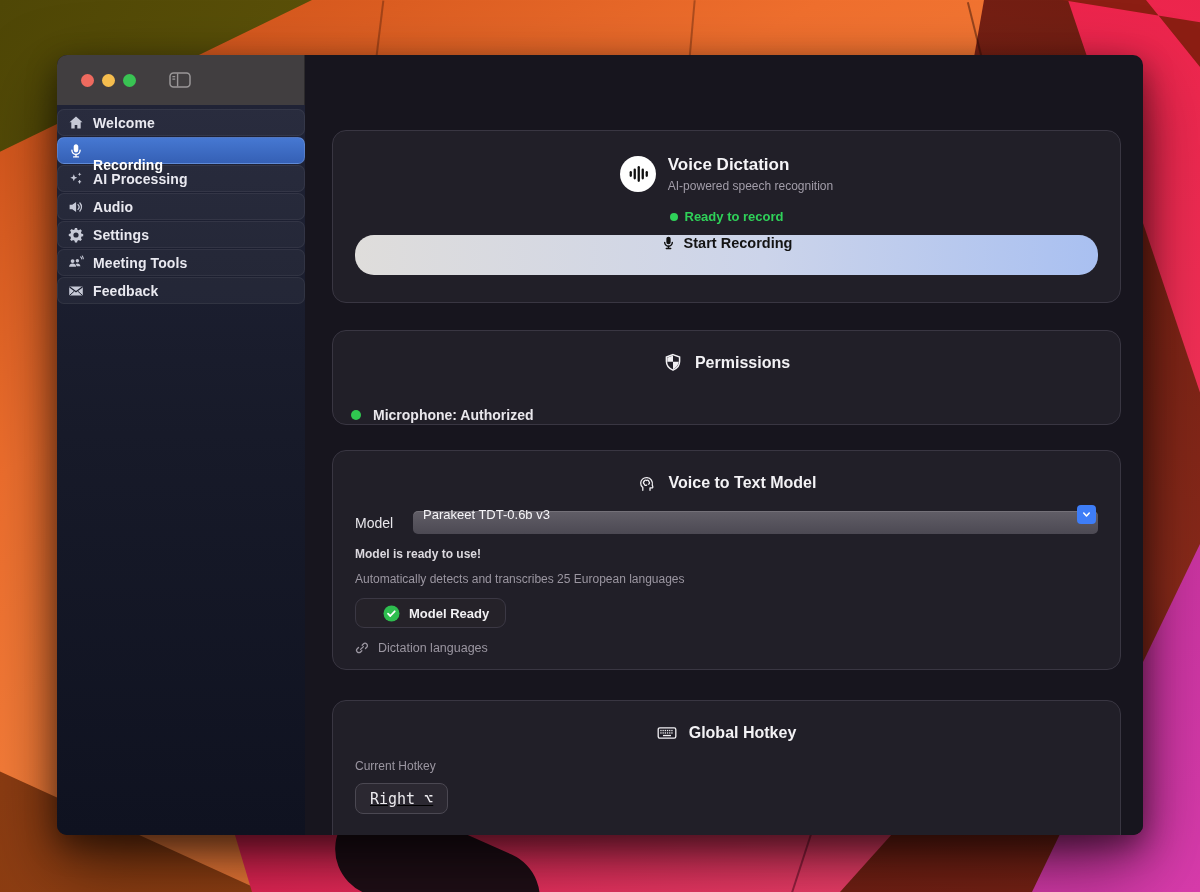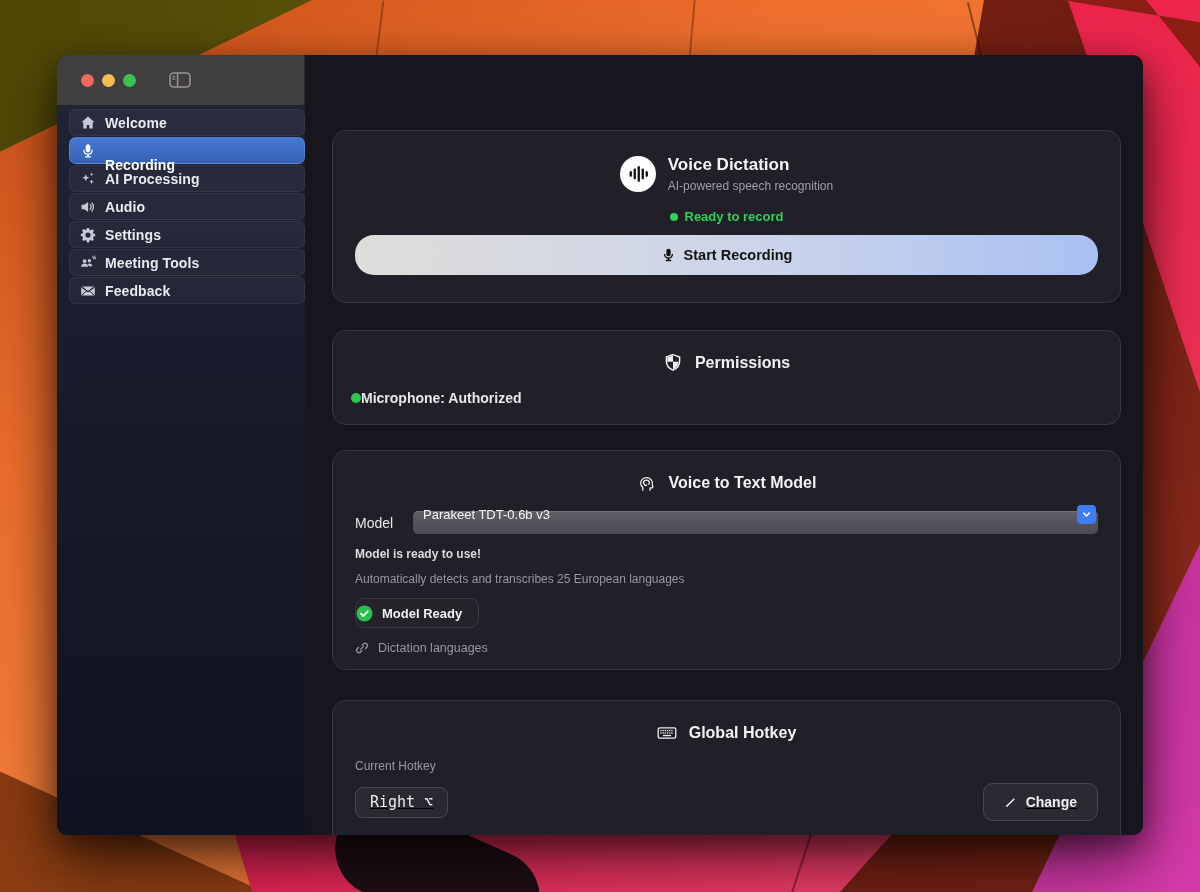--- a/index.html
+++ b/index.html
@@ -31,21 +31,21 @@
   .tb-right { flex:1; background:#3a3739; display:flex; align-items:center; padding-left:26px; }
   .tb-title { font-size:15px; font-weight:700; color:#ecebed; }
   .lights { display:flex; gap:8px; align-items:center; }
   .light { width:13px; height:13px; border-radius:50%; }
   .l-red { background:#ee6a5f; } .l-yellow { background:#f5bd4e; } .l-green { background:#39c353; }
   .tb-toggle { margin-left:33px; color:#9a9798; display:flex; }
 
   .win-body { display:flex; height:730px; }
 
   
-  .sidebar { width:248px; background:linear-gradient(180deg,#202336,#171a29 45%,#0f1220); padding-top:4px; flex-shrink:0;padding-left:12px; }
+  .sidebar { width:248px; background:linear-gradient(180deg,#202336,#171a29 45%,#0f1220); padding-top:4px; flex-shrink:0; }
   .side-item { display:flex; align-items:center; height:27px; margin-bottom:1px; border-radius:7px;
                background:rgba(255,255,255,.045); border:1px solid rgba(255,255,255,.06); cursor:default; }
   .side-item .ic { width:17px; height:17px; margin-left:10px; color:#c6c9d6; display:flex; align-items:center; }
   .side-item .lbl { margin-left:8px; font-size:14px; font-weight:600; color:#e9e9f0; letter-spacing:.1px; }
   .side-item.selected { background:linear-gradient(180deg,#4678d2,#3560b5); border-color:rgba(255,255,255,.14); }
   .side-item.selected .ic { color:#fff; }
   .side-item.selected .lbl { color:#fff; font-weight:700;margin-top:28px; }
 
   
   .main { flex:1; background:#17151e; padding:25px 22px 0 27px; overflow:hidden; }
@@ -55,39 +55,39 @@
 
   .card-dictation { height:173px; padding:24px 22px 0; margin-bottom:27px; }
   .vd-icon { width:36px; height:36px; flex-shrink:0; }
   .vd-title { font-size:17px; font-weight:700; color:#f5f4f7; }
   .vd-sub { font-size:12px; color:#a29da9; margin-top:4px; }
   .status-row { margin-top:16px; display:flex; justify-content:center; align-items:center; gap:7px; }
   .dot { width:8px; height:8px; border-radius:50%; background:#2fd159; }
   .status-text { font-size:13px; font-weight:600; color:#2fd159; }
   .record-btn { margin-top:11px; height:40px; width:100%; border:none; border-radius:19px; cursor:pointer;
                 background:linear-gradient(90deg,#dfdddb,#ccd4ea 55%,#a9c0f1);
-                display:flex; align-items:center; justify-content:center; gap:8px;
+                display:flex; align-items:flex-start; justify-content:center; gap:8px;
                 font-family:"Liberation Sans",sans-serif; font-size:14.5px; font-weight:700; color:#131313; }
 
   .card-permissions { height:95px; padding:22px 16px 0; margin-bottom:25px; }
-  .perm-row { margin-top:17px; display:flex; align-items:center; }
+  .perm-row { margin-top:34px; display:flex; align-items:center; gap:12px; }
   .perm-dot { width:10px; height:10px; border-radius:50%; background:#30c750; margin-left:2px; }
   .perm-text { font-size:14px; font-weight:600; color:#e9e7ec; }
 
   .card-model { height:220px; padding:22px 22px 0; margin-bottom:30px; }
   .model-row { margin-top:18px; display:flex; align-items:center; }
   .model-label { width:58px; font-size:14px; color:#e9e7ec; }
   .select { flex:1; height:23px; border-radius:5px; background:linear-gradient(180deg,#615e67,#4c4953);
             display:flex; align-items:center; padding:0 2px 16px 10px; cursor:default;
             box-shadow:inset 0 1px 0 rgba(255,255,255,.12); }
   .select-value { flex:1; font-size:13px; color:#f6f5f8; }
   .select-chev { width:19px; height:19px; border-radius:4px; background:#3e7df7; display:flex; align-items:center; justify-content:center; }
   .ready-msg { margin-top:13px; font-size:12px; font-weight:700; color:#dcd9df; }
   .model-desc { margin-top:11px; font-size:12px; color:#9b96a1; }
-  .badge { margin-top:12px; display:inline-flex; align-items:center; gap:9px; height:30px; padding:0 16px 0 0;
+  .badge { margin-top:12px; display:inline-flex; align-items:center; gap:9px; height:30px; padding:0 16px 0 27px;
            border:1px solid #3b3844; border-radius:9px; background:#252229; }
   .badge-text { font-size:13px; font-weight:700; color:#f1f0f3; }
   .link-row { margin-top:13px; display:flex; align-items:center; gap:9px; color:#9b96a1; cursor:pointer; }
   .link-text { font-size:12.5px; color:#9b96a1; }
 
   .card-hotkey { height:180px; padding:22px 22px 0; }
   .hk-label { margin-top:16px; font-size:12px; color:#9b96a1; }
   .hk-row { margin-top:10px; display:flex; justify-content:space-between; align-items:center;text-decoration:underline; }
   .key-chip { height:31px; padding:0 14px; display:inline-flex; align-items:center; border:1px solid #4b4852;
               border-radius:8px; background:#2b2831; font-family:"DejaVu Sans Mono",monospace; font-size:15px; color:#eceaee; }
@@ -329,27 +329,18 @@
                   <rect x="14.3" y="9.3" width="1.3" height="1.3"></rect>
                   <rect x="6" y="11.9" width="8" height="1.3"></rect>
                 </g>
               </svg>
           </span>
           <span class="card-title">Global Hotkey</span>
         </div>
         <div class="hk-label">Current Hotkey</div>
         <div class="hk-row">
           <span class="key-chip">Right ⌥</span>
-          <button class="change-btn">
-            <span style="display:flex;">
-              <svg width="13" height="13" viewBox="0 0 14 14">
-                  <path d="M3.2 10.8L10.6 3.4" stroke="#f1f0f3" stroke-width="1.6" stroke-linecap="round"></path>
-                  <path d="M2.5 11.5l.5-1.7 1.2 1.2z" fill="#f1f0f3"></path>
-                </svg>
-            </span>
-            <span>Change</span>
-          </button>
         </div>
       </section>
 
     </main>
   </div>
 </div>
 
 </body></html>

